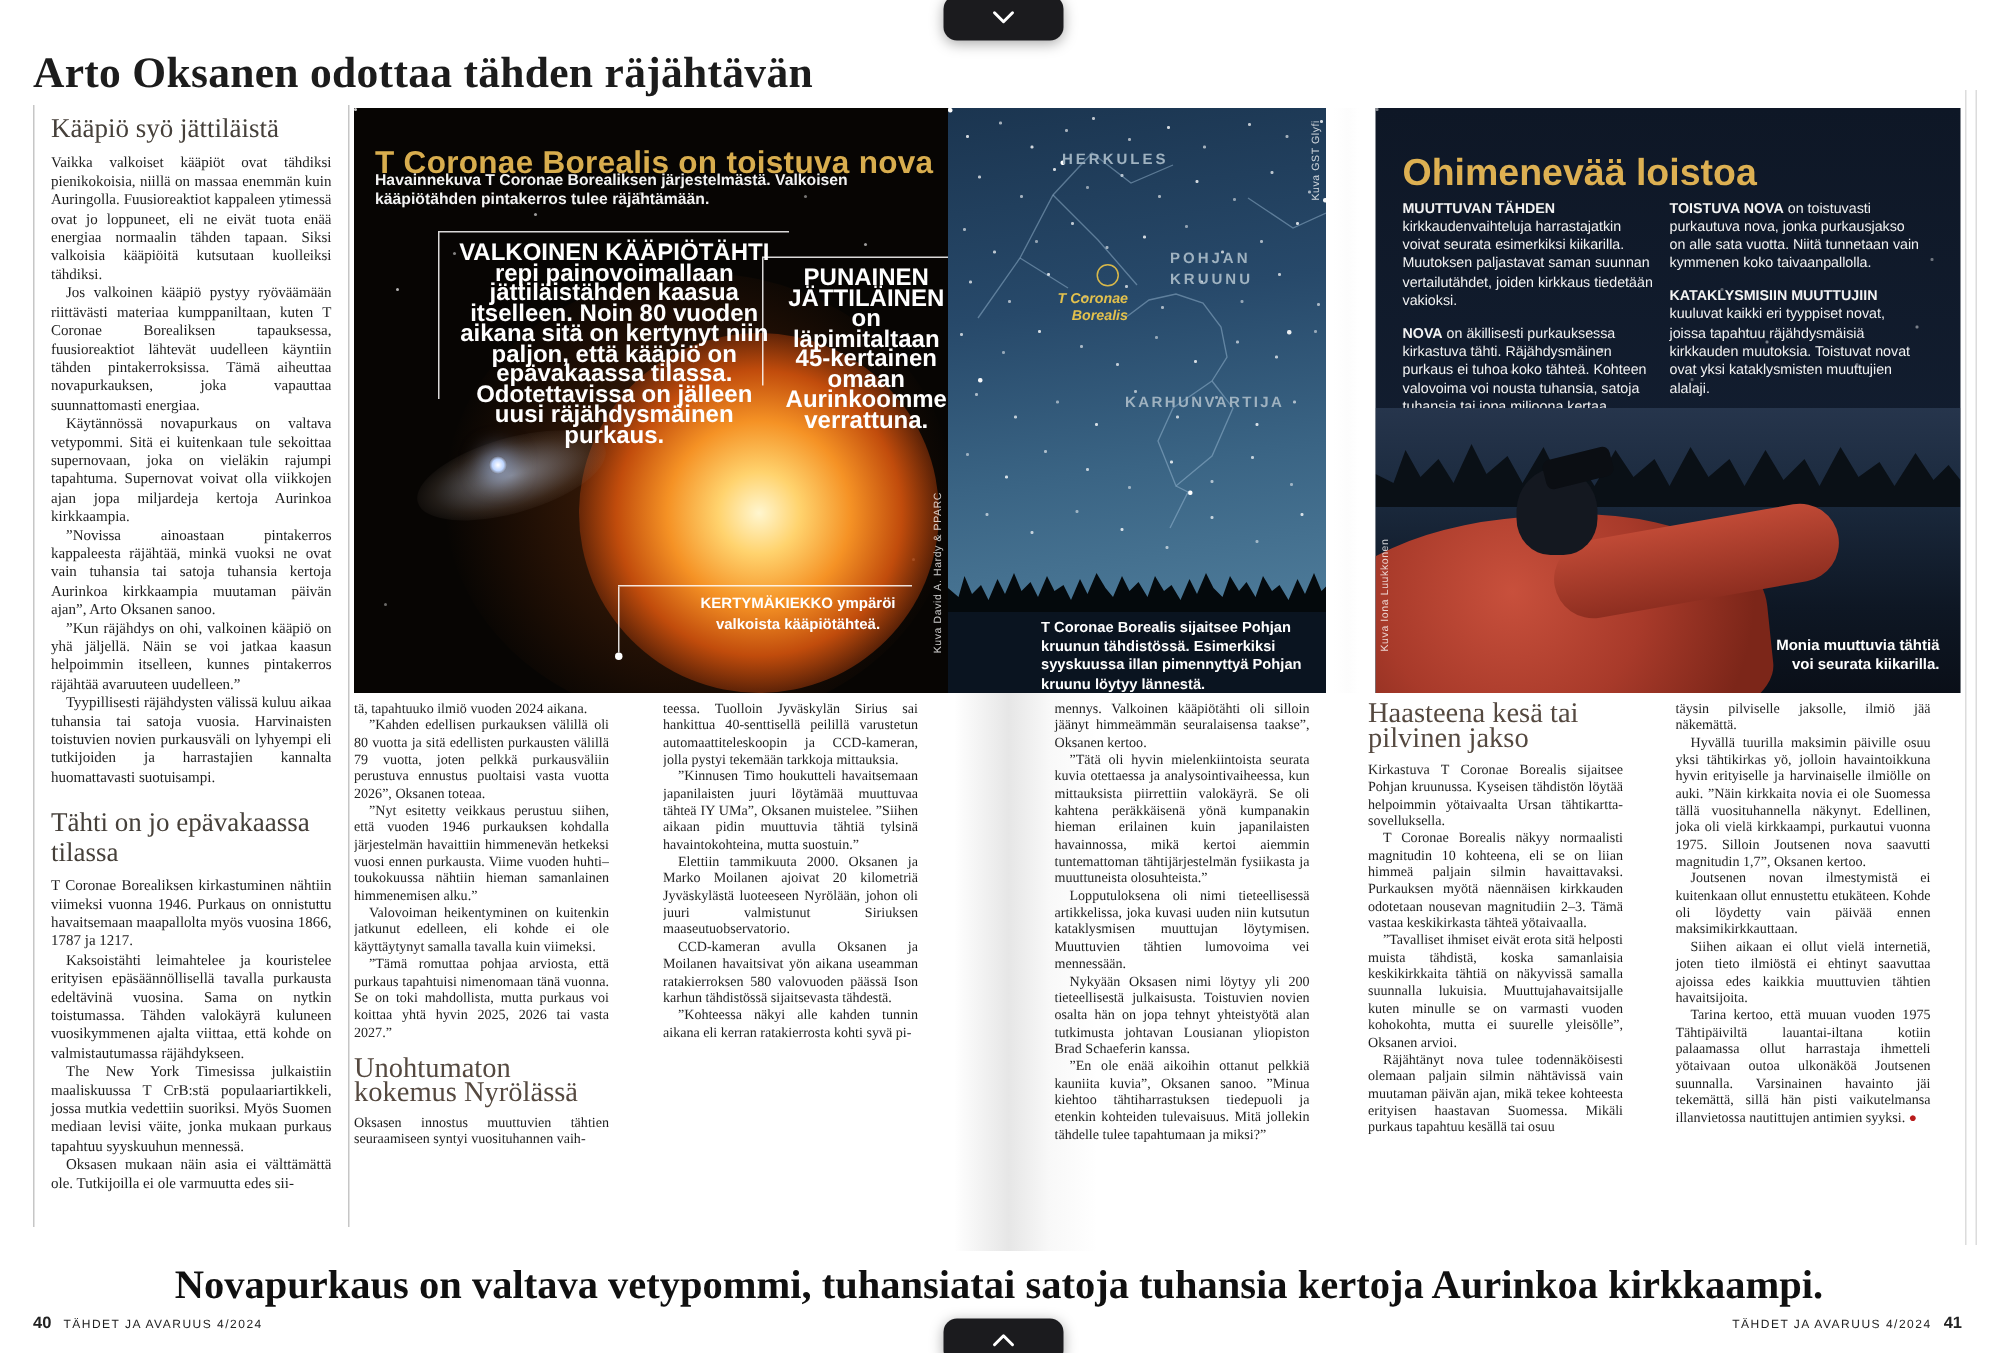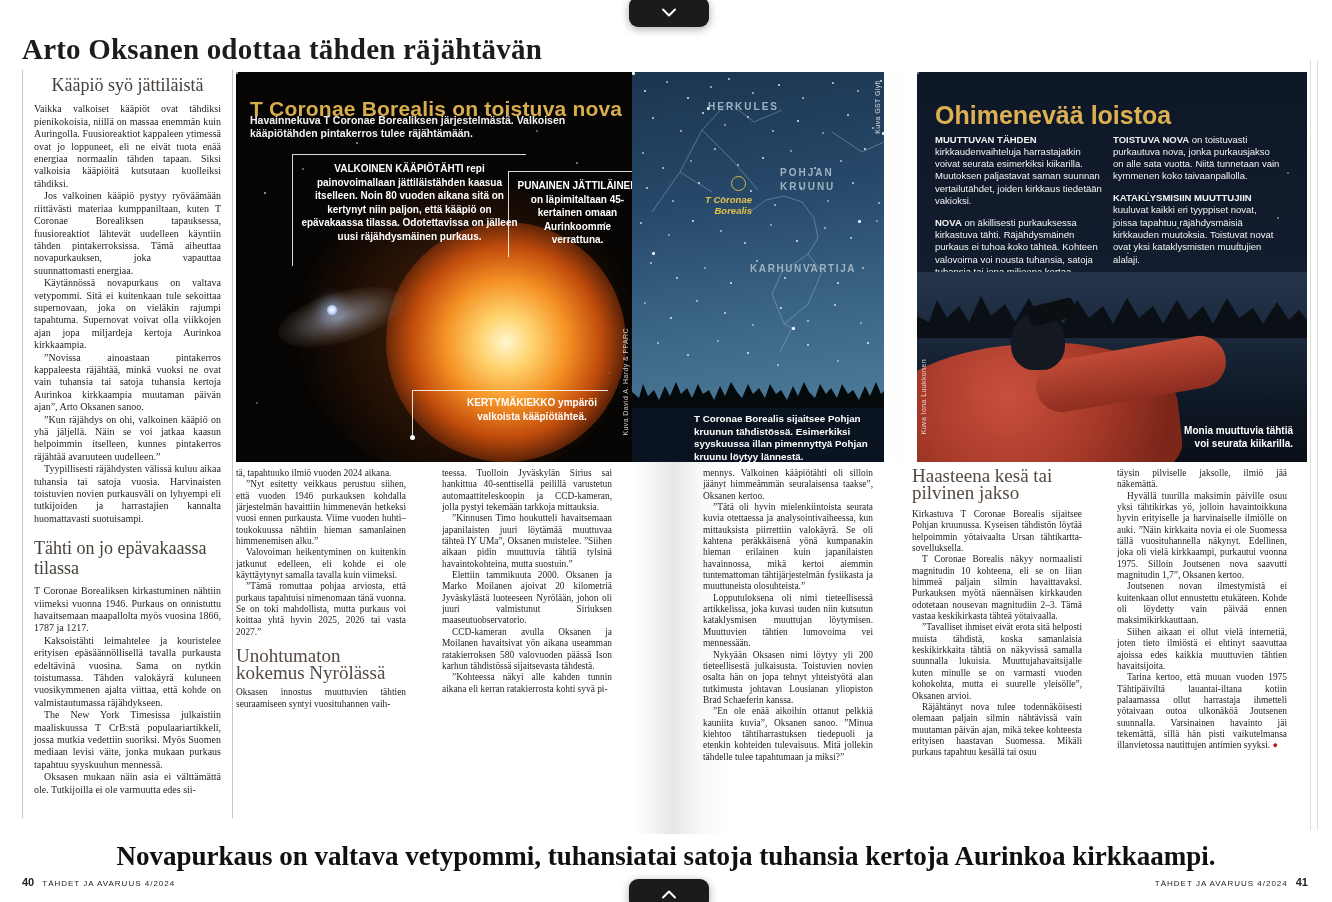--- a/index.html
+++ b/index.html
@@ -6,21 +6,21 @@
   #app{position:relative;width:1332px;height:902px;background:#ffffff;overflow:hidden;
        font-family:"Liberation Serif",serif;color:#1e1e1e;}
   .sans{font-family:"Liberation Sans",sans-serif;}
 
   
   .headline{position:absolute;left:22px;top:14px;font-size:29px;color:#1c1c1c;letter-spacing:.2px;}
 
   
   .sidebar{position:absolute;left:22px;top:70px;width:211px;height:748px;box-sizing:border-box;
            border-left:1px solid #c6c6c6;border-right:1px solid #c6c6c6;padding:4px 11px 0;overflow:hidden;}
-  .sb-head{font-size:18px;line-height:1.08;color:#46403a;margin:2px 16px 8px;font-weight:400;text-align:center;}
+  .sb-head{font-size:18px;line-height:1.08;color:#46403a;margin:2px 0 8px;font-weight:400;}
   .sb-sub{font-size:18px;line-height:1.08;color:#46403a;margin:14px 0 7px;font-weight:400;}
   .para{font-size:10px;line-height:12.4px;text-align:justify;margin:0;color:#1e1e1e;}
   .para + .para{text-indent:10px;}
 
   
   .bcol{position:absolute;top:468px;width:170px;height:352px;overflow:hidden;}
   #col1{left:236px}#col2{left:442px}#col3{left:703px}#col4{left:912px}#col5{left:1117px}
   .bcol .para{font-size:9.4px;line-height:11.35px;}
   .col-sub{font-size:19px;line-height:16.5px;color:#554940;font-weight:400;margin:10px 0 6px;}
   #col4 .col-sub{margin:0 0 8px;}
@@ -36,21 +36,21 @@
         background:radial-gradient(ellipse,rgba(205,215,235,.55) 0%,rgba(140,120,105,.2) 58%,rgba(0,0,0,0) 78%);}
   .dwarf{position:absolute;left:90px;top:232px;width:12px;height:12px;border-radius:50%;
          background:radial-gradient(circle,#ffffff 0%,#bcd4ff 45%,rgba(130,170,255,0) 80%);box-shadow:0 0 14px 5px rgba(170,200,255,.55);}
   .illu-stars{position:absolute;left:0;top:0;width:2px;height:2px;border-radius:50%;background:rgba(255,255,255,.8);
      box-shadow:28px 120px rgba(255,255,255,.7),66px 96px rgba(255,255,255,.5),120px 70px rgba(255,255,255,.6),
      340px 90px rgba(255,255,255,.6),368px 150px rgba(255,255,255,.5),20px 330px rgba(255,255,255,.4),
      372px 300px rgba(255,255,255,.5),300px 58px rgba(255,255,255,.45),190px 56px rgba(255,255,255,.4);}
   .illu-title{position:absolute;left:14px;top:8px;font-size:21px;font-weight:700;color:#d8ad4e;letter-spacing:.2px;}
   .illu-sub{position:absolute;left:14px;top:42px;width:340px;font-size:10.5px;font-weight:700;color:#f2f2f2;line-height:13px;}
   .ann{position:absolute;border-top:1px solid rgba(255,255,255,.85);border-left:1px solid rgba(255,255,255,.85);
-       color:#fff;font-size:10px;line-height:13.5px;font-weight:700;text-align:center;padding:7px 8px 0;box-sizing:border-box;}
+       color:#fff;font-size:16px;line-height:13.5px;font-weight:700;text-align:center;padding:7px 8px 0;box-sizing:border-box;}
   .ann1{left:56px;top:82px;width:234px;height:112px;}
   .ann2{left:252px;top:99px;width:138px;height:86px;margin-left:20px;}
   .ann3{position:absolute;left:150px;top:318px;width:196px;border-top:1px solid rgba(255,255,255,.85);
         padding:5px 0 0 44px;box-sizing:border-box;color:#fff;font-size:10px;line-height:13.5px;font-weight:700;text-align:center;margin-left:26px;}
   .ann3-drop{position:absolute;left:0;top:0;width:1px;height:44px;background:rgba(255,255,255,.85);}
   .ann3-dot{position:absolute;left:-2px;top:44px;width:5px;height:5px;border-radius:50%;background:#fff;}
 
   .credit-v{position:absolute;writing-mode:vertical-rl;transform:rotate(180deg);
             font-family:"Liberation Sans",sans-serif;font-size:7px;color:rgba(255,255,255,.78);letter-spacing:.4px;}
   .credit-illu{right:3px;bottom:26px;}
@@ -276,20 +276,21 @@
       <div class="arm"></div>
       <div class="head"></div>
       <div class="binoc"></div>
     </div>
     <div class="photo-caption">Monia muuttuvia tähtiä voi seurata kiikarilla.</div>
     <div class="credit-v credit-photo">Kuva Iona Luukkonen</div>
   </section>
 
   <div class="bcol" id="col1">
     <p class="para">tä, tapahtuuko ilmiö vuoden 2024 aikana.</p>
+    <p class="para">”Kahden edellisen purkauksen välillä oli 80 vuotta ja sitä edellisten purkausten välillä 79 vuotta, joten pelkkä purkausväliin perustuva ennustus puoltaisi vasta vuotta 2026”, Oksanen toteaa.</p>
     <p class="para">”Nyt esitetty veikkaus perustuu siihen, että vuoden 1946 purkauksen kohdalla järjestelmän havaittiin himmenevän hetkeksi vuosi ennen purkausta. Viime vuoden huhti–toukokuussa nähtiin hieman samanlainen himmenemisen alku.”</p>
     <p class="para">Valovoiman heikentyminen on kuitenkin jatkunut edelleen, eli kohde ei ole käyttäytynyt samalla tavalla kuin viimeksi.</p>
     <p class="para">”Tämä romuttaa pohjaa arviosta, että purkaus tapahtuisi nimenomaan tänä vuonna. Se on toki mahdollista, mutta purkaus voi koittaa yhtä hyvin 2025, 2026 tai vasta 2027.”</p>
     <h3 class="col-sub">Unohtumaton kokemus Nyrölässä</h3>
     <p class="para">Oksasen innostus muuttuvien tähtien seuraamiseen syntyi vuosituhannen vaih-</p>
   </div>
   <div class="bcol" id="col2">
     <p class="para">teessa. Tuolloin Jyväskylän Sirius sai hankittua 40-senttisellä peilillä varustetun automaattiteleskoopin ja CCD-kameran, jolla pystyi tekemään tarkkoja mittauksia.</p>
     <p class="para">”Kinnusen Timo houkutteli havaitsemaan japanilaisten juuri löytämää muuttuvaa tähteä IY UMa”, Oksanen muistelee. ”Siihen aikaan pidin muuttuvia tähtiä tylsinä havaintokohteina, mutta suostuin.”</p>
     <p class="para">Elettiin tammikuuta 2000. Oksanen ja Marko Moilanen ajoivat 20 kilometriä Jyväskylästä luoteeseen Nyrölään, johon oli juuri valmistunut Siriuksen maaseutuobservatorio.</p>

